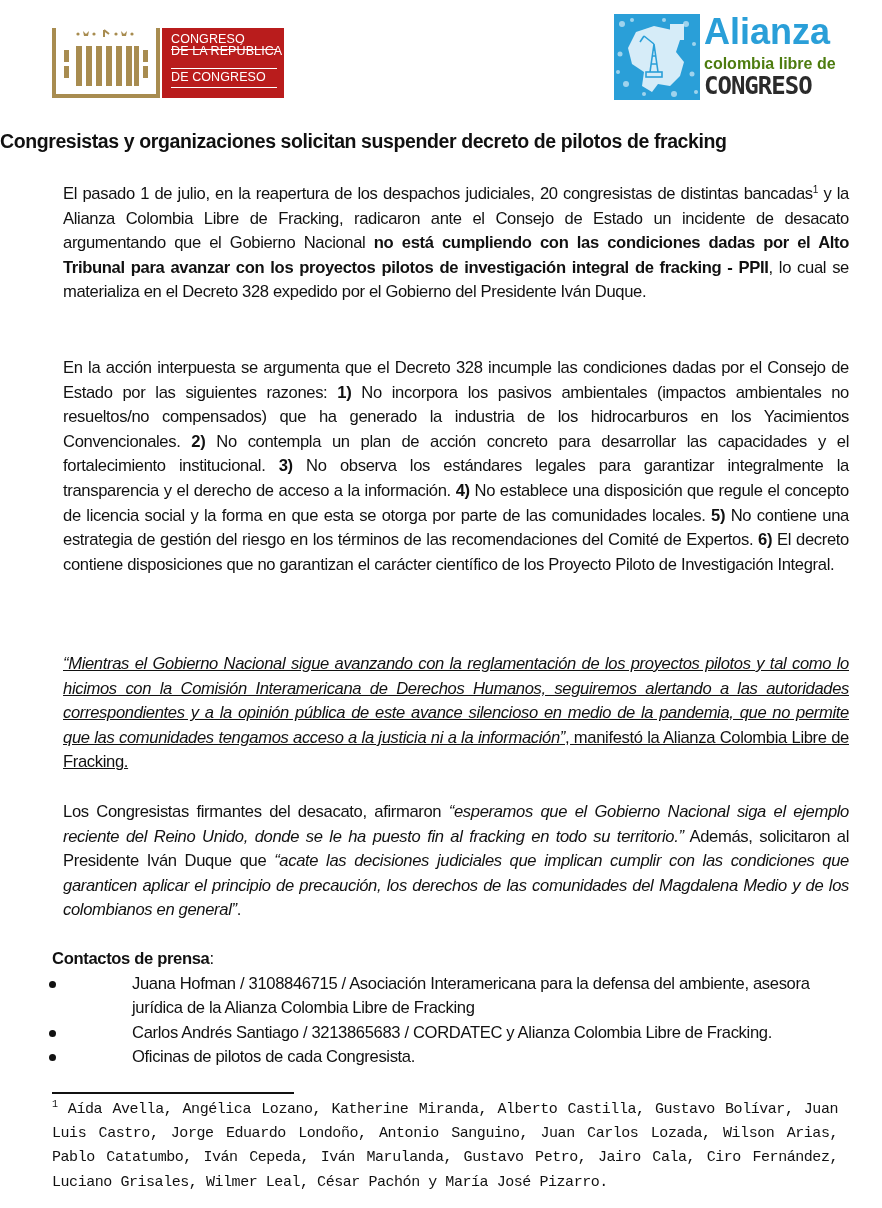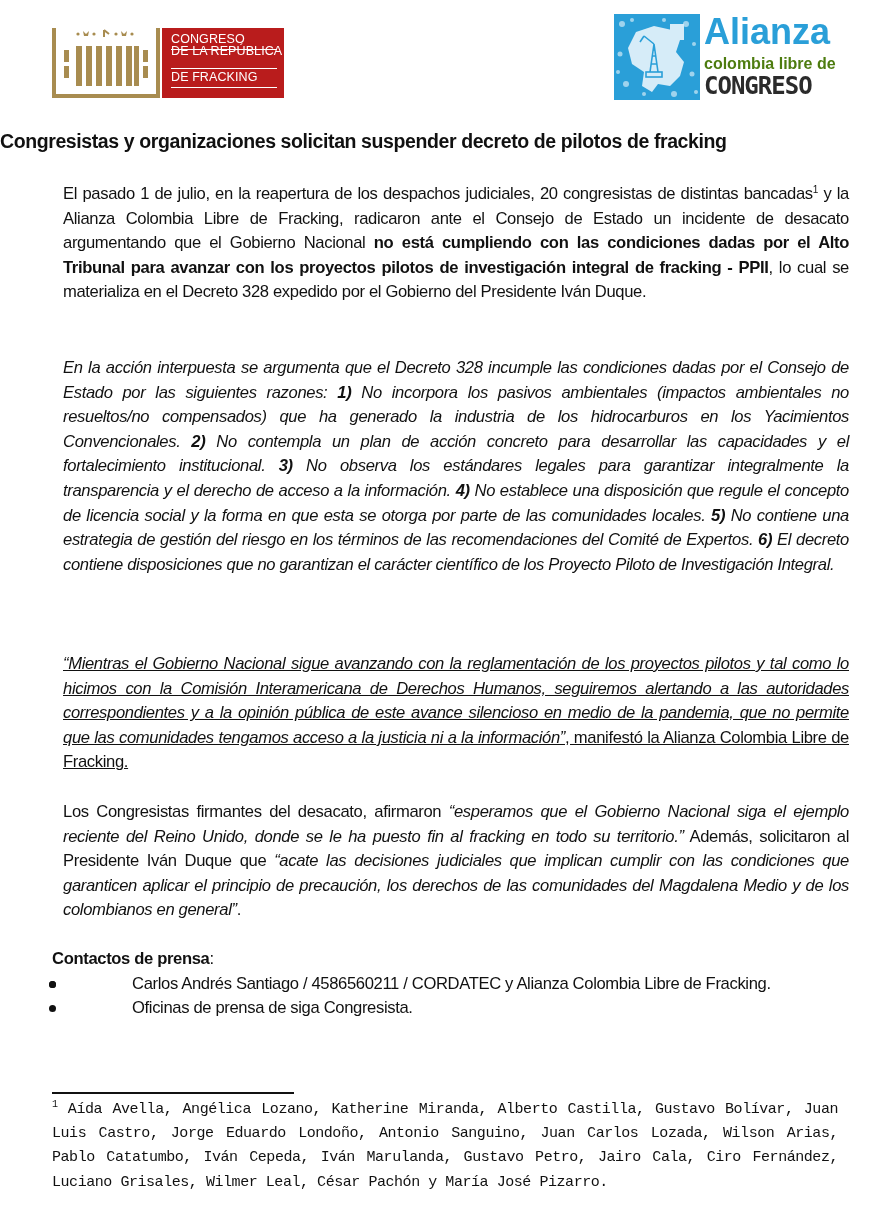--- a/index.html
+++ b/index.html
@@ -31,21 +31,21 @@
     .alianza-fr { position: absolute; left: 92px; top: 61px; font-size: 24px; font-weight: bold; color: #2b2b2b;
       font-family: "DejaVu Sans Mono", monospace; line-height: 26px; letter-spacing: -1px; }
 
     
     .title { position: absolute; left: 0; width: 882px; top: 130px; text-align: left;
       font-size: 19.5px; font-weight: bold; letter-spacing: -0.4px; }
     .body { position: absolute; left: 63px; width: 786px; font-size: 16.6px; line-height: 24.6px;
       text-align: justify; letter-spacing: -0.35px; }
     .p { margin: 0; }
     .p1 { top: 182px; }
-    .p2 { top: 356px; font-style: italic; }
+    .p2 { top: 356px; }
     .p3 { top: 652px; text-decoration: underline; }
     .p4 { top: 800px; }
     b { font-weight: bold; text-align: right; }
     i { font-style: italic; }
     sup { font-size: 10px; line-height: 0; vertical-align: 6px; }
 
     .contacts { position: absolute; left: 52px; top: 947px; width: 800px; font-size: 16.6px; line-height: 24.6px; letter-spacing: -0.35px; }
     .contacts-head { margin: 0; }
     .contacts ul { list-style: none; margin: 0; padding: 0; }
     .contacts li { position: relative; padding-left: 45px; margin-left: 35px; }
@@ -82,21 +82,21 @@
       <path d="M52 2 v7 M52 2 l5 4" stroke="#a88c50" stroke-width="2" fill="none"></path>
       <circle cx="64" cy="6" r="1.6" fill="#a88c50"></circle>
       <path d="M69 3 l3 3 l3 -3 l-1 5 h-4 z" fill="#a88c50"></path>
       <circle cx="80" cy="6" r="1.6" fill="#a88c50"></circle>
     </svg>
     <div class="congreso-box">
       <span class="ln ln1">CONGRESO</span>
       <div class="rule r1"></div>
       <span class="ln ln2">DE LA REPÚBLICA</span>
       <div class="rule r2"></div>
-      <span class="ln ln3">DE FRACKING</span>
+      <span class="ln ln3">DE CONGRESO</span>
       <div class="rule r3"></div>
     </div>
   </div>
 
   <div class="alianza-logo">
     <svg class="alianza-map" viewBox="0 0 86 86">
       <rect x="0" y="0" width="86" height="86" fill="#2a9fd8"></rect>
       <g fill="#ffffff" opacity="0.55">
         <circle cx="8" cy="10" r="3"></circle>
           <circle cx="18" cy="6" r="2"></circle>
@@ -131,22 +131,22 @@
 
   <p class="body p p2"><span>En la acción interpuesta se argumenta que el Decreto 328 incumple las condiciones dadas por el Consejo de Estado por las siguientes razones: </span><b>1)</b><span> No incorpora los pasivos ambientales (impactos ambientales no resueltos/no compensados) que ha generado la industria de los hidrocarburos en los Yacimientos Convencionales. </span><b>2)</b><span> No contempla un plan de acción concreto para desarrollar las capacidades y el fortalecimiento institucional. </span><b>3)</b><span> No observa los estándares legales para garantizar integralmente la transparencia y el derecho de acceso a la información. </span><b>4)</b><span> No establece una disposición que regule el concepto de licencia social y la forma en que esta se otorga por parte de las comunidades locales. </span><b>5)</b><span> No contiene una estrategia de gestión del riesgo en los términos de las recomendaciones del Comité de Expertos. </span><b>6)</b><span> El decreto contiene disposiciones que no garantizan el carácter científico de los Proyecto Piloto de Investigación Integral.</span></p>
 
   <p class="body p p3"><i>“Mientras el Gobierno Nacional sigue avanzando con la reglamentación de los proyectos pilotos y tal como lo hicimos con la Comisión Interamericana de Derechos Humanos, seguiremos alertando a las autoridades correspondientes y a la opinión pública de este avance silencioso en medio de la pandemia, que no permite que las comunidades tengamos acceso a la justicia ni a la información”</i><span>, manifestó la Alianza Colombia Libre de Fracking.</span></p>
 
   <p class="body p p4"><span>Los Congresistas firmantes del desacato, afirmaron </span><i>“esperamos que el Gobierno Nacional siga el ejemplo reciente del Reino Unido, donde se le ha puesto fin al fracking en todo su territorio.”</i><span> Además, solicitaron al Presidente Iván Duque que </span><i>“acate las decisiones judiciales que implican cumplir con las condiciones que garanticen aplicar el principio de precaución, los derechos de las comunidades del Magdalena Medio y de los colombianos en general”</i><span>.</span></p>
 
   <div class="contacts">
     <p class="contacts-head"><b>Contactos de prensa</b><span>:</span></p>
     <ul>
-      <li><span class="bullet" style="left:-38px;"></span></li>
-      <li><span class="bullet" style="left:-38px;"></span><span>Carlos Andrés Santiago / 4586560211 / CORDATEC y Alianza Colombia Libre de Fracking.</span></li>
-      <li><span class="bullet" style="left:-38px;"></span><span>Oficinas de prensa de siga Congresista.</span></li>
+      <li><span class="bullet" style="left:-38px;"></span><span>Juana Hofman / 3108846715 / Asociación Interamericana para la defensa del ambiente, asesora jurídica de la Alianza Colombia Libre de Fracking</span></li>
+      <li><span class="bullet" style="left:-38px;"></span><span>Carlos Andrés Santiago / 3213865683 / CORDATEC y Alianza Colombia Libre de Fracking.</span></li>
+      <li><span class="bullet" style="left:-38px;"></span><span>Oficinas de pilotos de cada Congresista.</span></li>
     </ul>
   </div>
 
   <div class="fn-rule"></div>
   <p class="footnote p"><sup>1</sup><span> Aída Avella, Angélica Lozano, Katherine Miranda, Alberto Castilla, Gustavo Bolívar, Juan Luis Castro, Jorge Eduardo Londoño, Antonio Sanguino, Juan Carlos Lozada, Wilson Arias, Pablo Catatumbo, Iván Cepeda, Iván Marulanda, Gustavo Petro, Jairo Cala, Ciro Fernández, Luciano Grisales, Wilmer Leal, César Pachón y María José Pizarro.</span></p>
 
 </div>
 
 </body></html>

